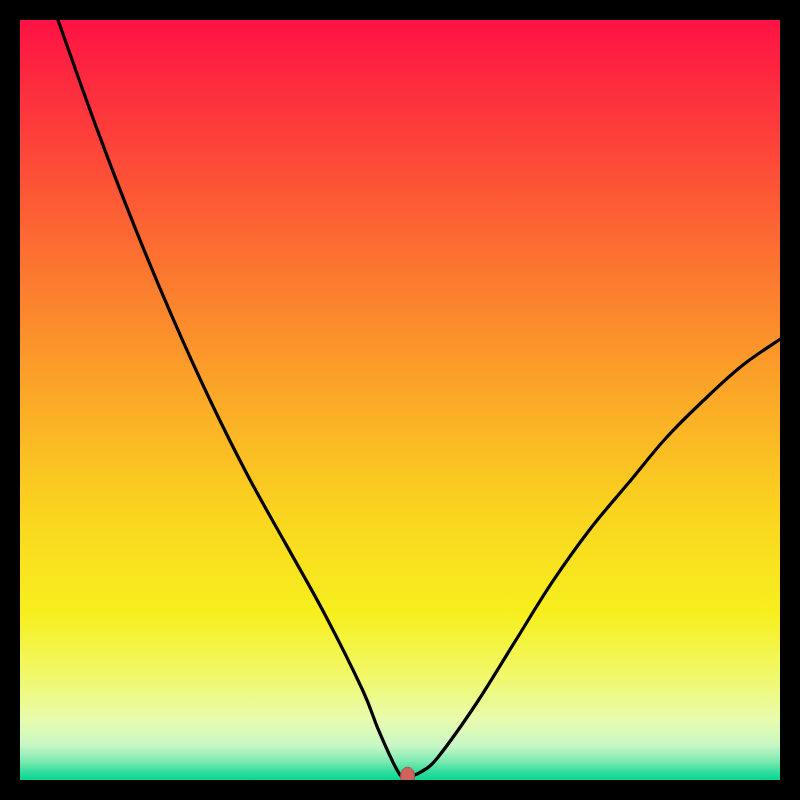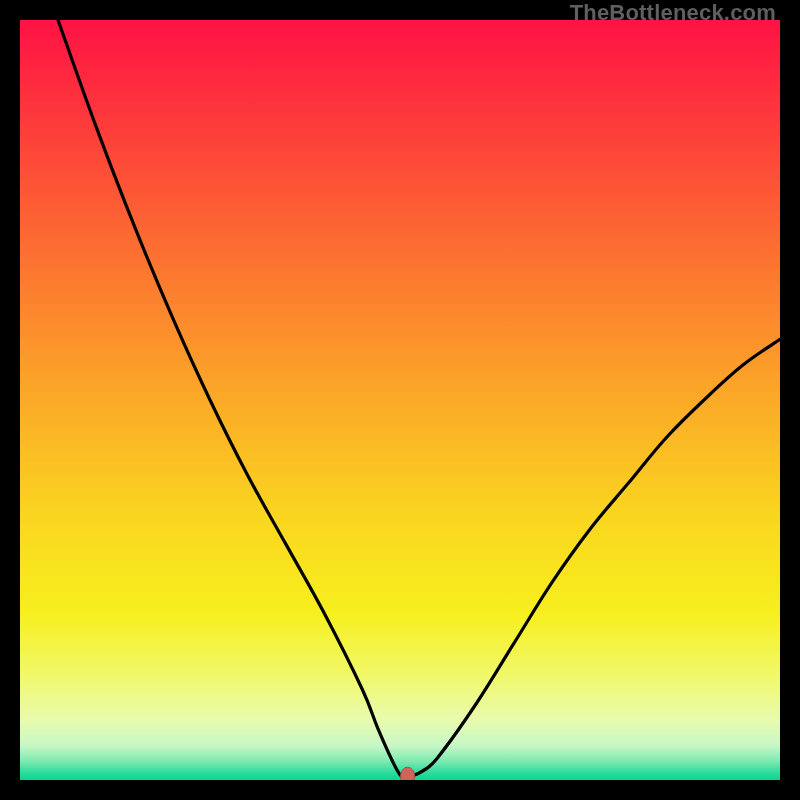--- a/index.html
+++ b/index.html
@@ -42,21 +42,20 @@
     color: #5f5f5f;
     letter-spacing: 0.2px;
     user-select: none;
   }
 </style>
 </head>
 <body>
 
 <div class="frame">
 
-  <div class="watermark">TheBottleneck.com</div>
 
   <div class="plot">
     <svg id="plot-svg" viewBox="0 0 760 760" preserveAspectRatio="none">
       <defs>
         <linearGradient id="bg-grad" x1="0" y1="0" x2="0" y2="1">
             <stop offset="0%" stop-color="#fe1244"></stop>
             <stop offset="15%" stop-color="#fd3f3a"></stop>
             <stop offset="32%" stop-color="#fc7430"></stop>
             <stop offset="50%" stop-color="#fbaa27"></stop>
             <stop offset="65%" stop-color="#fad51f"></stop>

